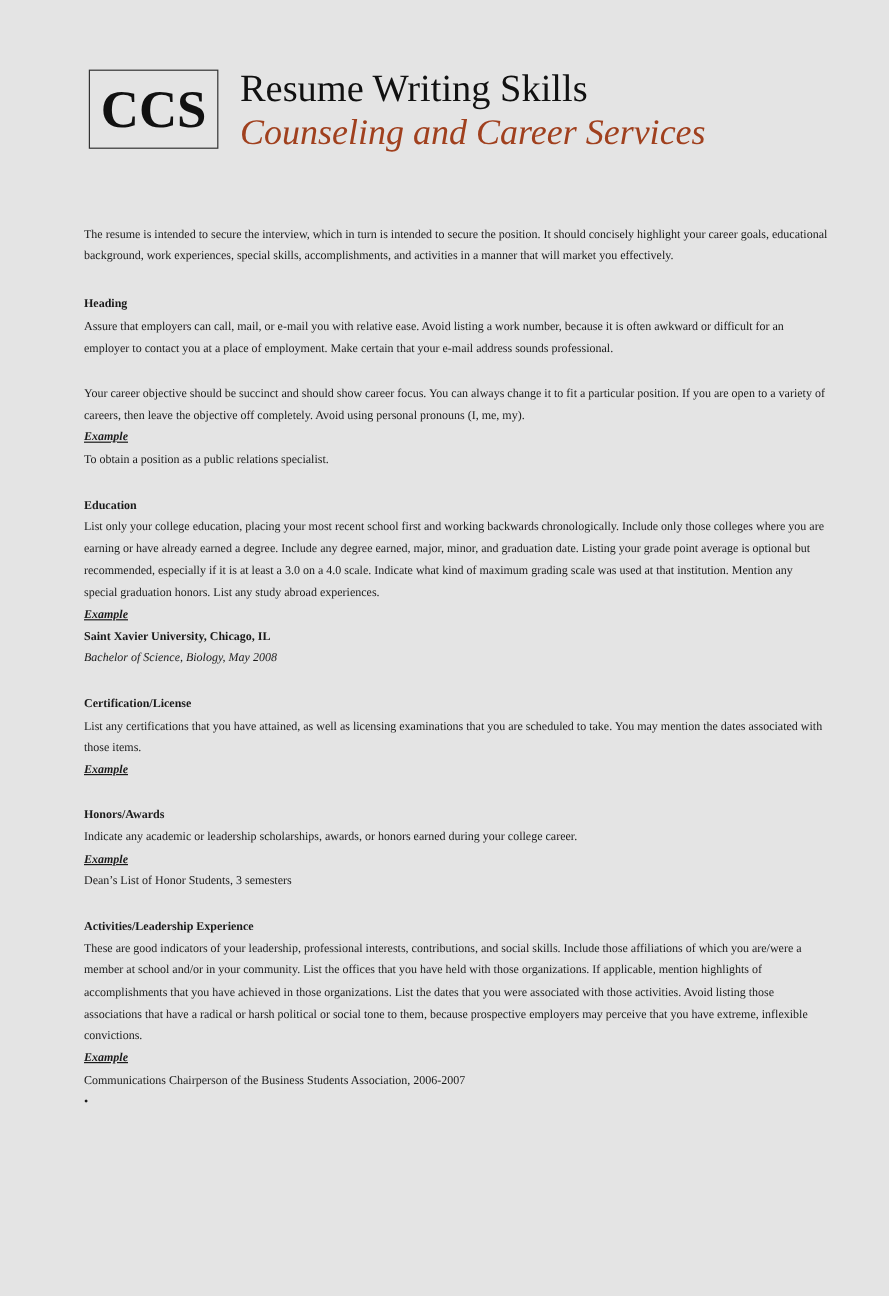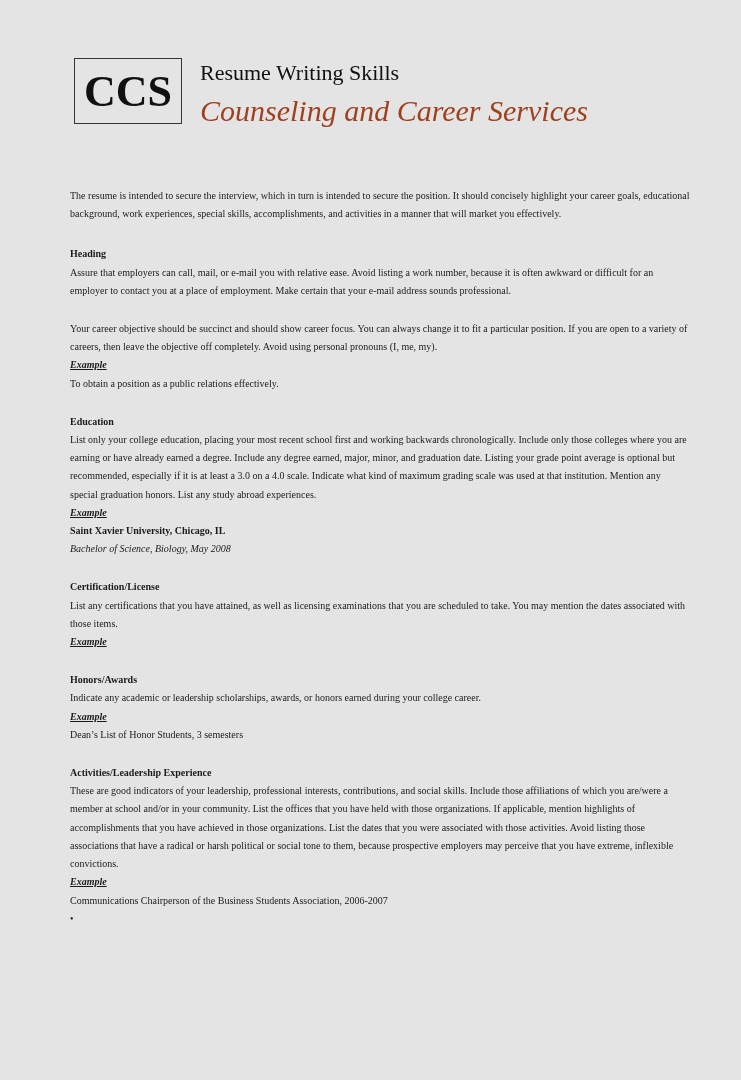--- a/index.html
+++ b/index.html
@@ -37,21 +37,21 @@
       color: #111;
       letter-spacing: 0px;
     }
     .titles {
       margin-left: 18px;
       display: flex;
       flex-direction: column;
       justify-content: center;
     }
     .title-main {
-      font-size: 22px;
+      font-size: 32px;
       color: #111;
       line-height: 38px;
     }
     .title-sub {
       font-size: 30px;
       color: #a0401e;
       line-height: 34px;
       margin-top: 2px;
       font-style: italic;
     }
@@ -112,21 +112,21 @@
   <p class="intro">The resume is intended to secure the interview, which in turn is intended to secure the position.  It should concisely highlight your career goals, educational background, work experiences, special skills, accomplishments, and activities in a manner that will market you effectively.</p>
 
   <div class="section">
     <p class="section-title">Heading</p>
     <p class="section-body">Assure that employers can call, mail, or e-mail you with relative ease.  Avoid listing a work number, because it is often awkward or difficult for an employer to contact you at a place of employment.  Make certain that your e-mail address sounds professional.</p>
   </div>
 
   <div class="section">
     <p class="section-body">Your career objective should be succinct and should show career focus.  You can always change it to fit a particular position.  If you are open to a variety of careers, then leave the objective off completely.  Avoid using personal pronouns (I, me, my).</p>
     <p class="example-label">Example</p>
-    <p class="ex-line">To obtain a position as a public relations effectively.</p>
+    <p class="ex-line">To obtain a position as a public relations specialist.</p>
   </div>
 
   <div class="section">
     <p class="section-title">Education</p>
     <p class="section-body">List only your college education, placing your most recent school first and working backwards chronologically.  Include only those colleges where you are earning or have already earned a degree.  Include any degree earned, major, minor, and graduation date.  Listing your grade point average is optional but recommended, especially if it is at least a 3.0 on a 4.0 scale.  Indicate what kind of maximum grading scale was used at that institution.  Mention any special graduation honors.  List any study abroad experiences.</p>
     <p class="example-label">Example</p>
     <p class="ex-line ex-bold">Saint Xavier University, Chicago, IL</p>
     <p class="ex-line ex-italic">Bachelor of Science, Biology, May 2008</p>
   </div>
 

